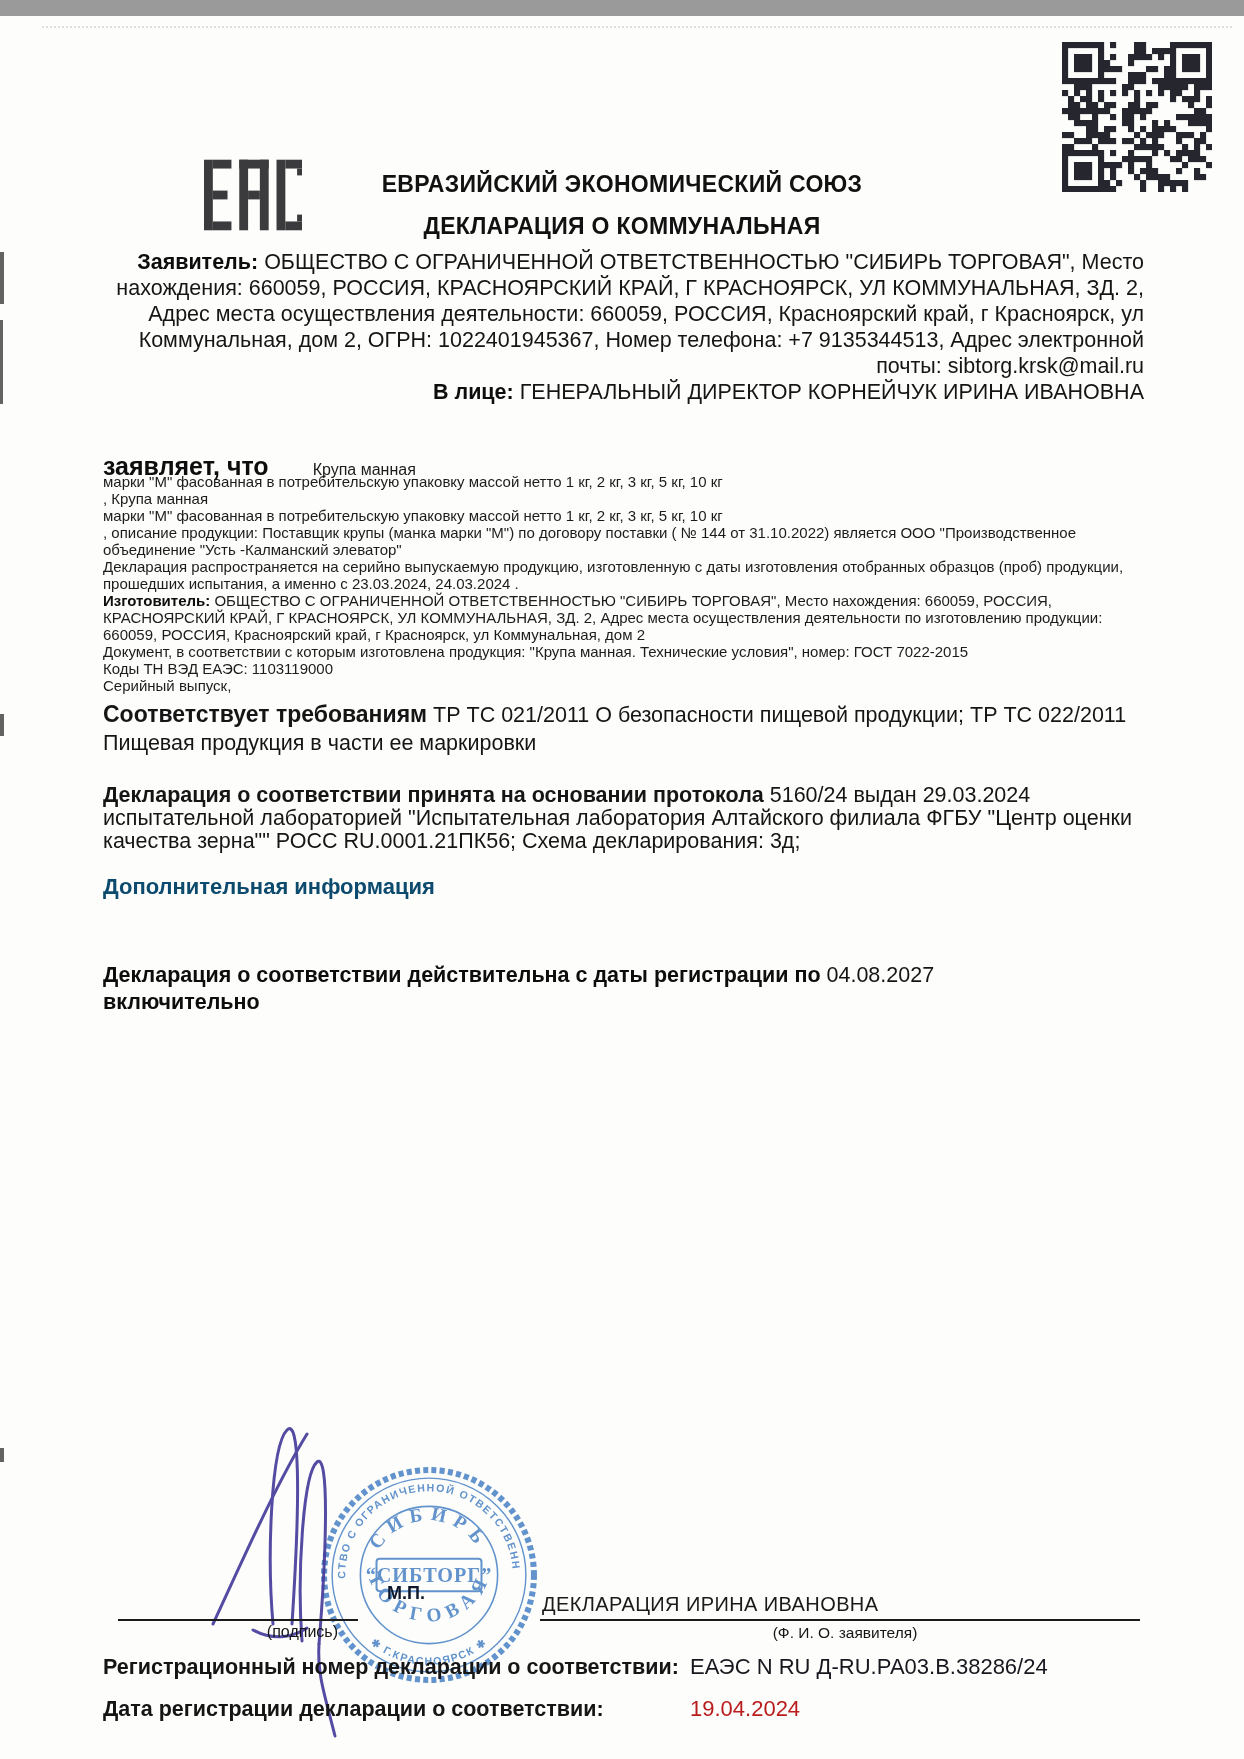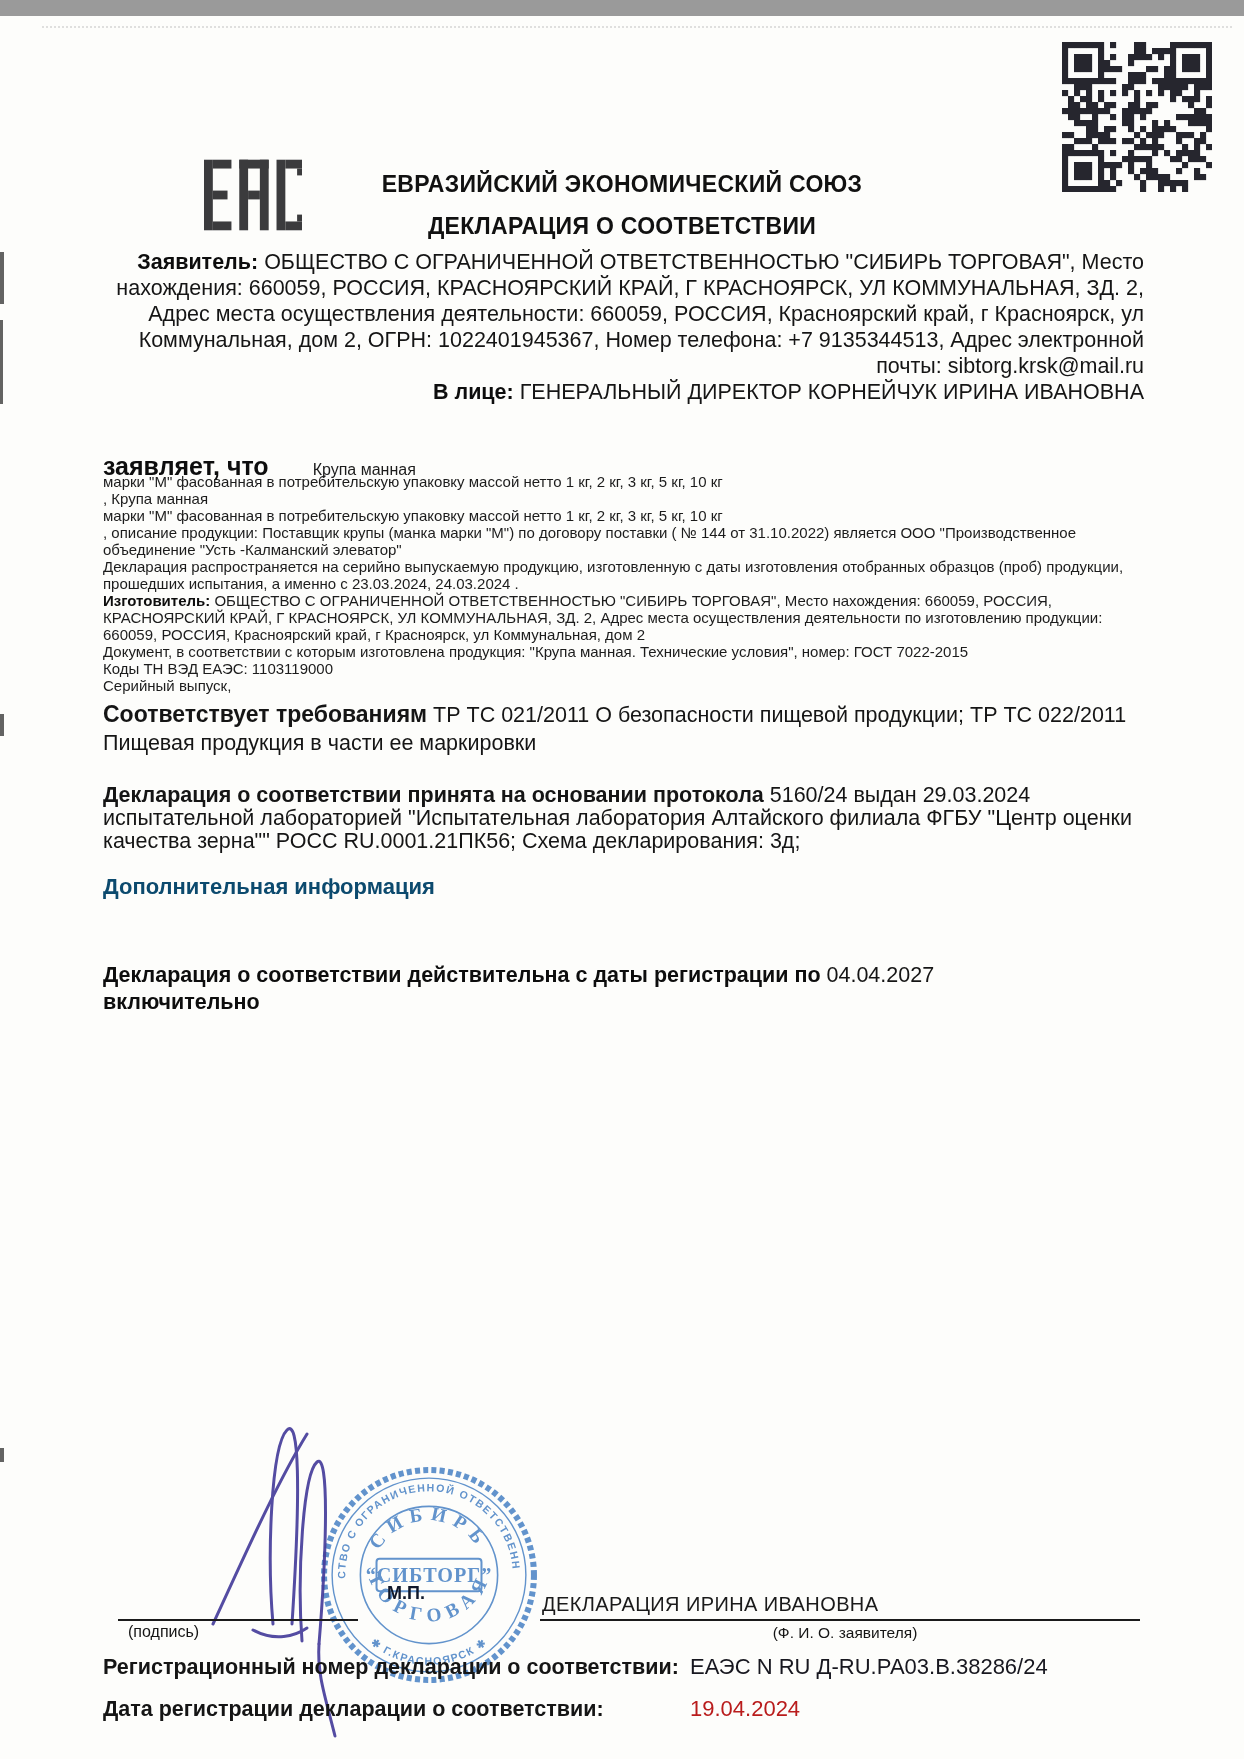--- a/index.html
+++ b/index.html
@@ -27,21 +27,21 @@
   #fine .b{font-weight:bold;}
   #compliance{top:684px;font-size:21.5px;line-height:28px;}
   #compliance .lbl{font-size:23px;font-weight:bold;}
   #basis{top:768px;font-size:21.5px;line-height:23px;}
   #basis .lbl{font-weight:bold;}
   #additional{top:858px;font-size:22px;font-weight:bold;color:#0c4a6e;}
   #validity{top:946px;font-size:21.5px;line-height:27px;}
   
   .rule{border-top:2px solid #1b1b1b;height:0;}
   #sign-line{left:118px;top:1603px;width:240px;z-index:4;}
-  #sign-caption{left:128px;top:1607px;width:210px;text-align:left;font-size:16px;z-index:4;}
+  #sign-caption{left:128px;top:1607px;width:210px;text-align:right;font-size:16px;z-index:4;}
   #fio-line{left:540px;top:1603px;width:600px;z-index:4;}
   #fio-caption{left:690px;top:1608px;width:310px;text-align:center;font-size:15.5px;z-index:4;}
   #mp{left:387px;top:1567px;font-size:18px;font-weight:bold;color:#0f172a;z-index:4;}
   #holder-name{left:542px;top:1577px;font-size:20px;letter-spacing:.4px;color:#1a1a1a;z-index:4;}
   #reg-num-label{left:103px;top:1639px;font-size:21.5px;font-weight:bold;z-index:4;}
   #reg-num-value{left:690px;top:1638px;font-size:22px;z-index:4;color:#17171f;}
   #reg-date-label{left:103px;top:1681px;font-size:21.5px;font-weight:bold;z-index:4;}
   #reg-date-value{left:690px;top:1680px;font-size:22px;z-index:4;color:#b91c1c;}
   #stamp{left:318px;top:1448px;width:222px;height:222px;z-index:2;opacity:.88;}
   #signature{left:195px;top:1390px;width:270px;height:332px;z-index:3;}
@@ -399,21 +399,21 @@
         <rect x="7" y="24" width="1.02" height="1.02"></rect>
         <rect x="8" y="24" width="1.02" height="1.02"></rect>
         <rect x="13" y="24" width="1.02" height="1.02"></rect>
         <rect x="16" y="24" width="1.02" height="1.02"></rect>
         <rect x="18" y="24" width="1.02" height="1.02"></rect>
         <rect x="20" y="24" width="1.02" height="1.02"></rect>
       </g>
     </svg>
 
   <div class="abs hdr" id="hdr-union">ЕВРАЗИЙСКИЙ ЭКОНОМИЧЕСКИЙ СОЮЗ</div>
-  <div class="abs hdr" id="hdr-title">ДЕКЛАРАЦИЯ О СООТВЕТСТВИИ</div>
+  <div class="abs hdr" id="hdr-title">ДЕКЛАРАЦИЯ О КОММУНАЛЬНАЯ</div>
 
   <div class="abs col" id="applicant">
     <p><span class="b">Заявитель:</span><span> ОБЩЕСТВО С ОГРАНИЧЕННОЙ ОТВЕТСТВЕННОСТЬЮ "СИБИРЬ ТОРГОВАЯ", Место нахождения: 660059, РОССИЯ,  КРАСНОЯРСКИЙ КРАЙ, Г КРАСНОЯРСК, УЛ КОММУНАЛЬНАЯ, ЗД. 2, Адрес места осуществления деятельности: 660059, РОССИЯ, Красноярский край, г Красноярск, ул Коммунальная, дом 2, ОГРН: 1022401945367, Номер телефона: +7 9135344513, Адрес электронной почты: sibtorg.krsk@mail.ru</span></p>
     <p><span class="b">В лице:</span><span> ГЕНЕРАЛЬНЫЙ ДИРЕКТОР КОРНЕЙЧУК ИРИНА ИВАНОВНА</span></p>
   </div>
 
   <div class="abs col" id="declares-row">
     <span class="lbl">заявляет, что</span><span class="prod">Крупа манная</span>
   </div>
 
@@ -433,21 +433,21 @@
     <span class="lbl">Соответствует требованиям</span><span>  ТР ТС 021/2011 О безопасности пищевой продукции; ТР ТС 022/2011 Пищевая продукция в части ее маркировки</span>
   </div>
 
   <div class="abs col" id="basis">
     <span class="lbl">Декларация о соответствии принята на основании протокола</span><span> 5160/24 выдан 29.03.2024 испытательной лабораторией "Испытательная лаборатория Алтайского филиала ФГБУ "Центр оценки качества зерна"" РОСС RU.0001.21ПК56; Схема декларирования: 3д;</span>
   </div>
 
   <div class="abs col" id="additional">Дополнительная информация</div>
 
   <div class="abs col" id="validity">
-    <span class="b">Декларация о соответствии действительна с даты регистрации по</span><span> 04.04.2027</span><br>
+    <span class="b">Декларация о соответствии действительна с даты регистрации по</span><span> 04.08.2027</span><br>
     <span class="b">включительно</span>
   </div>
 
   <svg class="abs" id="stamp" viewBox="0 0 220 220">
     <defs>
       <path id="arcOT" d="M 27 110 A 83 83 0 0 1 193 110"></path>
       <path id="arcOB" d="M 19 108 A 91 91 0 0 0 201 108"></path>
       <path id="arcIT" d="M 54 112 A 56 56 0 0 1 166 112"></path>
       <path id="arcIB" d="M 48 104 A 63 63 0 0 0 172 104"></path>
     </defs>

